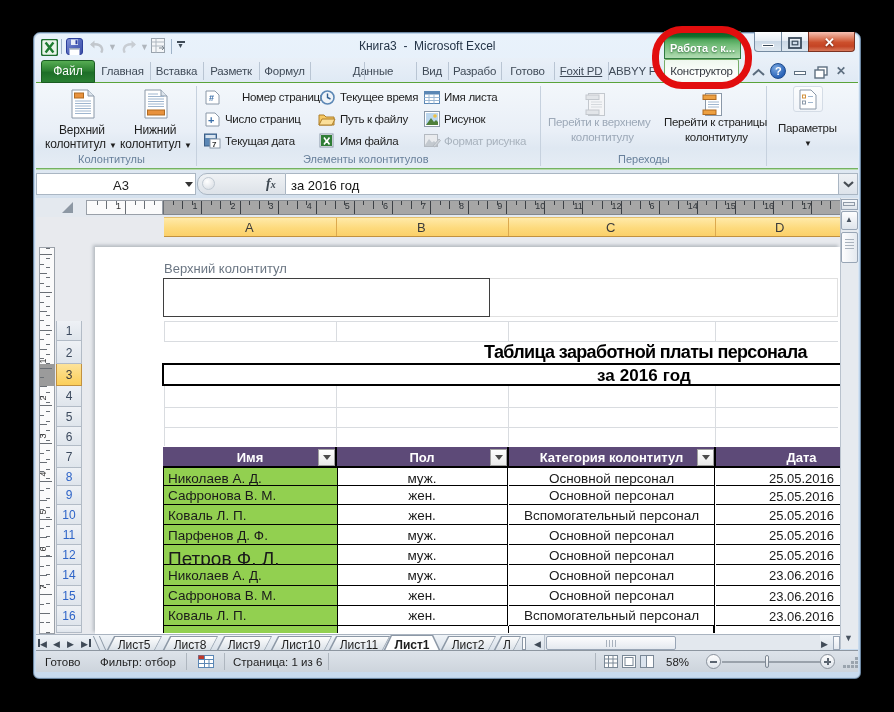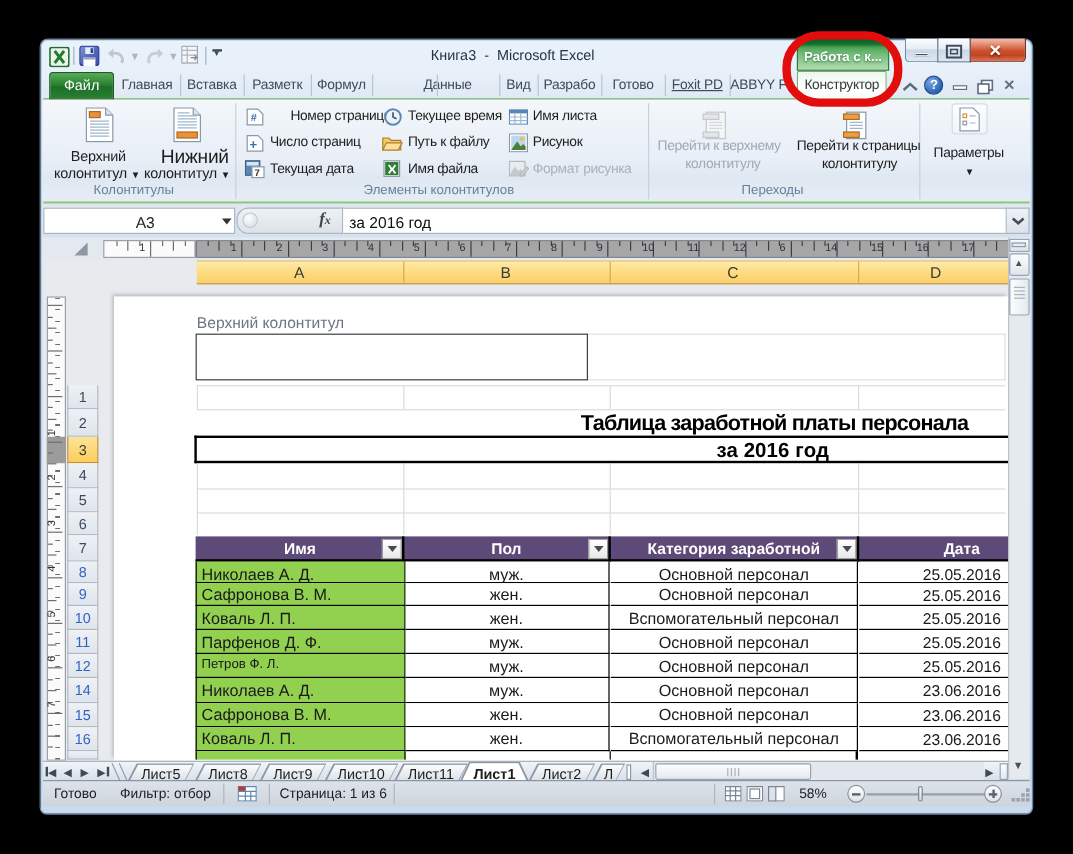--- a/index.html
+++ b/index.html
@@ -155,21 +155,21 @@
   <div class="txt" style="left:59px; top:123px; font-size:12px; letter-spacing:-0.2px; color:#1e1e1e;">Верхний</div>
   <div class="txt" style="left:45px; top:137px; font-size:12px; letter-spacing:-0.2px; color:#1e1e1e;">колонтитул <span style="font-size:8px;">▼</span></div>
   <svg class="abs" style="left:144px; top:89px;" width="24" height="30" viewBox="0 0 24 30">
     <path d="M1 1 H17 L23 7 V29 H1 Z" fill="#fff" stroke="#8a98a8"></path>
     <path d="M17 1 L17 7 L23 7" fill="#dce4ec" stroke="#8a98a8"></path>
     <rect x="3.5" y="21" width="17" height="5" fill="#e8923e" stroke="#b06a20"></rect>
     <g stroke="#9fb6cf">
         <path d="M4 5 H14 M4 7.5 H20 M4 10 H20 M4 12.5 H20 M4 15 H20 M4 17.5 H20"></path>
       </g>
   </svg>
-  <div class="txt" style="left:134px; top:123px; font-size:16px; letter-spacing:-0.2px; color:#1e1e1e;">Нижний</div>
+  <div class="txt" style="left:134px; top:123px; font-size:12px; letter-spacing:-0.2px; color:#1e1e1e;">Нижний</div>
   <div class="txt" style="left:120px; top:137px; font-size:12px; letter-spacing:-0.2px; color:#1e1e1e;">колонтитул <span style="font-size:8px;">▼</span></div>
   <div class="txt" style="left:78px; top:153px; font-size:11px; color:#68809b;">Колонтитулы</div>
 
   <svg class="abs" style="left:205px; top:90px;" width="15" height="15" viewBox="0 0 15 15">
     <path d="M1 1 H10 L14 5 V14 H1 Z" fill="#fff" stroke="#8a98a8"></path>
     <text x="4" y="11" font-size="9" font-weight="bold" fill="#3a6ea8">#</text>
   </svg>
   <svg class="abs" style="left:205px; top:112px;" width="15" height="15" viewBox="0 0 15 15">
     <path d="M1 1 H10 L14 5 V14 H1 Z" fill="#fff" stroke="#8a98a8"></path>
     <text x="3" y="12" font-size="11" font-weight="bold" fill="#3a6ea8">+</text>
@@ -497,21 +497,21 @@
         <div class="abs" style="left:128px; top:188px; width:1px; height:60.400000000000006px; background:#d9dce0;"></div>
         <div class="abs" style="left:300px; top:188px; width:1px; height:60.400000000000006px; background:#d9dce0;"></div>
         <div class="abs" style="left:472px; top:188px; width:1px; height:60.400000000000006px; background:#d9dce0;"></div>
         <div class="abs" style="left:679px; top:188px; width:1px; height:60.400000000000006px; background:#d9dce0;"></div>
         <div class="txt" style="left:448px; top:143.5px; font-size:18px; letter-spacing:-0.65px; font-weight:bold; color:#000;">Таблица заработной платы персонала</div>
         <div class="abs" style="left:126px; top:165px; width:679px; height:23px; border:2.5px solid #000; border-right:none; background:#fff;"></div>
         <div class="txt" style="left:561px; top:167.5px; font-size:17px; letter-spacing:0.1px; font-weight:bold; color:#000;">за 2016 год</div>
         <div class="abs" style="left:127px; top:248.5px; width:678px; height:21.5px; background:#5d4a78; border-bottom:2px solid #000;"></div>
         <div class="txt" style="left:128px; top:251.5px; width:172px; text-align:center; font-size:13px; font-weight:bold; color:#fff;">Имя</div>
         <div class="txt" style="left:300px; top:251.5px; width:172px; text-align:center; font-size:13px; font-weight:bold; color:#fff;">Пол</div>
-        <div class="txt" style="left:472px; top:251.5px; width:207px; text-align:center; font-size:13px; font-weight:bold; color:#fff;">Категория заработной</div>
+        <div class="txt" style="left:472px; top:251.5px; width:207px; text-align:center; font-size:13px; font-weight:bold; color:#fff;">Категория колонтитул</div>
         <div class="txt" style="left:679px; top:251.5px; width:173px; text-align:center; font-size:13px; font-weight:bold; color:#fff;">Дата</div>
         <div class="abs" style="left:282px; top:251px; width:17px; height:17px; background:linear-gradient(180deg,#fefefe,#e9e9e9); border:1px solid #a0a0a0;"></div>
         <div class="abs" style="left:286.5px; top:257px; width:0; height:0; border-left:4px solid transparent; border-right:4px solid transparent; border-top:5px solid #4a4a4a;"></div>
         <div class="abs" style="left:454px; top:251px; width:17px; height:17px; background:linear-gradient(180deg,#fefefe,#e9e9e9); border:1px solid #a0a0a0;"></div>
         <div class="abs" style="left:458.5px; top:257px; width:0; height:0; border-left:4px solid transparent; border-right:4px solid transparent; border-top:5px solid #4a4a4a;"></div>
         <div class="abs" style="left:661px; top:251px; width:17px; height:17px; background:linear-gradient(180deg,#fefefe,#e9e9e9); border:1px solid #a0a0a0;"></div>
         <div class="abs" style="left:665.5px; top:257px; width:0; height:0; border-left:4px solid transparent; border-right:4px solid transparent; border-top:5px solid #4a4a4a;"></div>
         <div class="abs" style="left:299px; top:248.5px; width:2px; height:21.5px; background:#000;"></div>
         <div class="abs" style="left:471px; top:248.5px; width:2px; height:21.5px; background:#000;"></div>
         <div class="abs" style="left:678px; top:248.5px; width:2px; height:21.5px; background:#000;"></div>
@@ -541,21 +541,21 @@
         <div class="txt" style="left:680px; top:310.3px; width:171px; text-align:center; font-size:13px; color:#1a1a1a;">25.05.2016</div>
         <div class="abs" style="left:127px; top:327.3px; width:174.5px; height:20px; background:#92d050; border:1.5px solid #000; border-top:none;"></div>
         <div class="txt" style="left:132px; top:329.8px; font-size:13.5px; color:#1a1a1a;">Парфенов Д. Ф.</div>
         <div class="abs" style="left:301.5px; top:327.3px; width:170px; height:20px; background:#fff; border-bottom:1.5px solid #000; border-right:1.5px solid #000;"></div>
         <div class="txt" style="left:301px; top:329.8px; width:170px; text-align:center; font-size:13.5px; color:#1a1a1a;">муж.</div>
         <div class="abs" style="left:473px; top:327.3px; width:205.5px; height:20px; background:#fff; border-bottom:1.5px solid #000; border-right:1.5px solid #000;"></div>
         <div class="txt" style="left:473px; top:329.8px; width:205px; text-align:center; font-size:13.5px; color:#1a1a1a;">Основной персонал</div>
         <div class="abs" style="left:680px; top:327.3px; width:125px; height:20px; background:#fff; border-bottom:1.5px solid #000; border-right:1px solid #000;"></div>
         <div class="txt" style="left:680px; top:330.3px; width:171px; text-align:center; font-size:13px; color:#1a1a1a;">25.05.2016</div>
         <div class="abs" style="left:127px; top:347.3px; width:174.5px; height:20px; background:#92d050; border:1.5px solid #000; border-top:none;"></div>
-        <div class="txt" style="left:132px; top:349.8px; font-size:11px; color:#1a1a1a;">Петров Ф. Л.</div>
+        <div class="txt" style="left:132px; top:349.8px; font-size:19px; color:#1a1a1a;">Петров Ф. Л.</div>
         <div class="abs" style="left:301.5px; top:347.3px; width:170px; height:20px; background:#fff; border-bottom:1.5px solid #000; border-right:1.5px solid #000;"></div>
         <div class="txt" style="left:301px; top:349.8px; width:170px; text-align:center; font-size:13.5px; color:#1a1a1a;">муж.</div>
         <div class="abs" style="left:473px; top:347.3px; width:205.5px; height:20px; background:#fff; border-bottom:1.5px solid #000; border-right:1.5px solid #000;"></div>
         <div class="txt" style="left:473px; top:349.8px; width:205px; text-align:center; font-size:13.5px; color:#1a1a1a;">Основной персонал</div>
         <div class="abs" style="left:680px; top:347.3px; width:125px; height:20px; background:#fff; border-bottom:1.5px solid #000; border-right:1px solid #000;"></div>
         <div class="txt" style="left:680px; top:350.3px; width:171px; text-align:center; font-size:13px; color:#1a1a1a;">25.05.2016</div>
         <div class="abs" style="left:127px; top:367.3px; width:174.5px; height:20.30000000000001px; background:#92d050; border:1.5px solid #000; border-top:none;"></div>
         <div class="txt" style="left:132px; top:369.8px; font-size:13.5px; color:#1a1a1a;">Николаев А. Д.</div>
         <div class="abs" style="left:301.5px; top:367.3px; width:170px; height:20.30000000000001px; background:#fff; border-bottom:1.5px solid #000; border-right:1.5px solid #000;"></div>
         <div class="txt" style="left:301px; top:369.8px; width:170px; text-align:center; font-size:13.5px; color:#1a1a1a;">муж.</div>

